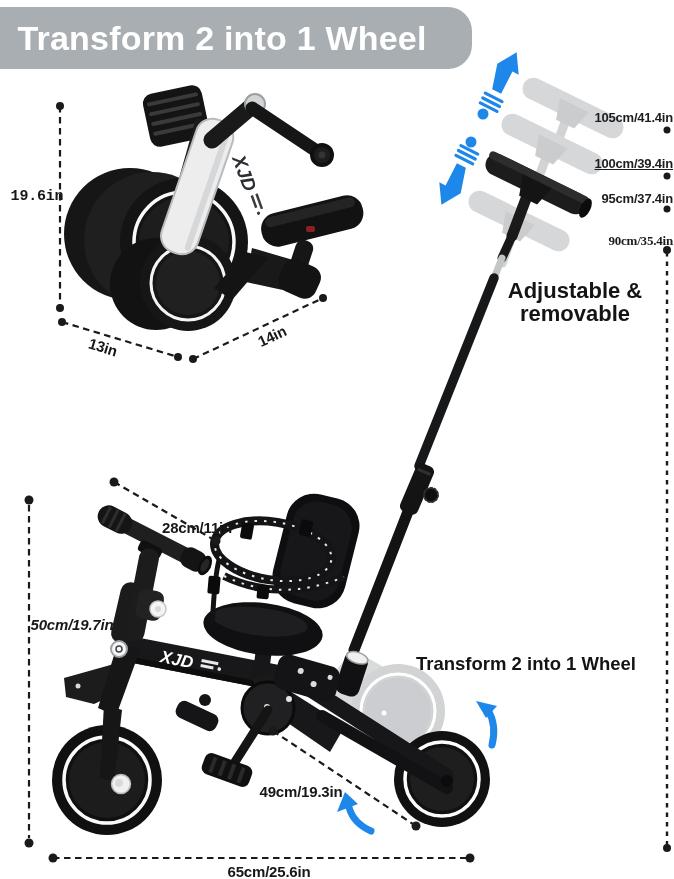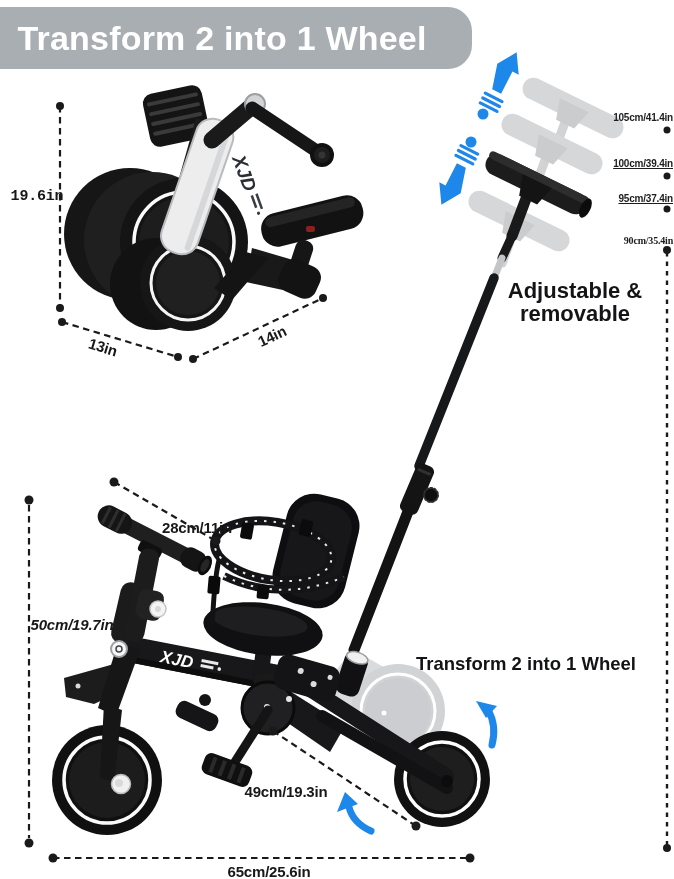--- a/index.html
+++ b/index.html
@@ -6,21 +6,21 @@
   .canvas{position:relative;width:674px;height:879px;background:#ffffff;overflow:hidden;
           font-family:"Liberation Sans",sans-serif;}
   .art{position:absolute;left:0;top:0;}
   .banner{position:absolute;left:-28px;top:7px;width:500px;height:62px;background:#a8aeb1;
           border-radius:24px;display:flex;align-items:center;justify-content:center;}
   .banner span{color:#ffffff;font-size:34px;font-weight:bold;letter-spacing:.2px;white-space:nowrap;}
   .dim{position:absolute;transform:translate(-50%,-50%);font-size:15px;font-weight:700;
        color:#17181a;white-space:nowrap;letter-spacing:-.2px;}
   .dim.rot17{transform:translate(-50%,-50%) rotate(17deg);}
   .dim.rotm25{transform:translate(-50%,-50%) rotate(-25deg);}
-  .hlabel{position:absolute;right:1px;font-size:10px;font-weight:700;color:#1c1d1f;
+  .hlabel{position:absolute;right:1px;font-size:13px;font-weight:700;color:#1c1d1f;
           letter-spacing:-.2px;white-space:nowrap;text-align:right;line-height:14px;}
   .adj{position:absolute;left:455px;top:279px;width:240px;text-align:center;
        font-size:22px;font-weight:bold;color:#131416;line-height:23px;}
   .cap2{position:absolute;left:404px;top:653px;width:244px;text-align:center;
         font-size:18.5px;font-weight:bold;color:#131416;white-space:nowrap;}
 </style>
 </head>
 <body>
 
 <div class="canvas">
@@ -301,27 +301,27 @@
   <div class="banner">
     <span>Transform 2 into 1 Wheel</span>
   </div>
 
   <div class="dim" style="left:37px;top:196px;font-family:Liberation Mono, monospace;">19.6in</div>
   <div class="dim rot17" style="left:103px;top:347px;">13in</div>
   <div class="dim rotm25" style="left:272px;top:336px;">14in</div>
 
   <div class="hlabel" style="top:111px;">105cm/41.4in</div>
   <div class="hlabel" style="top:157px;text-decoration:underline;">100cm/39.4in</div>
-  <div class="hlabel" style="top:192px;text-decoration:underline;">95cm/37.4in</div>
+  <div class="hlabel" style="top:192px;">95cm/37.4in</div>
   <div class="hlabel" style="top:234px;font-family:Liberation Serif, serif;">90cm/35.4in</div>
 
   <div class="adj">
     <div>Adjustable &amp;</div>
     <div>removable</div>
   </div>
 
   <div class="dim" style="left:197px;top:498px;margin-top:29px;">28cm/11in</div>
   <div class="dim" style="left:72px;top:624px;font-style:italic;">50cm/19.7in</div>
-  <div class="dim" style="left:286px;top:791px;text-align:right;">49cm/19.3in</div>
+  <div class="dim" style="left:301px;top:791px;text-align:right;">49cm/19.3in</div>
   <div class="dim" style="left:257px;top:871px;margin-left:12px;">65cm/25.6in</div>
 
   <div class="cap2">Transform 2 into 1 Wheel</div>
 </div>
 
 </body></html>

